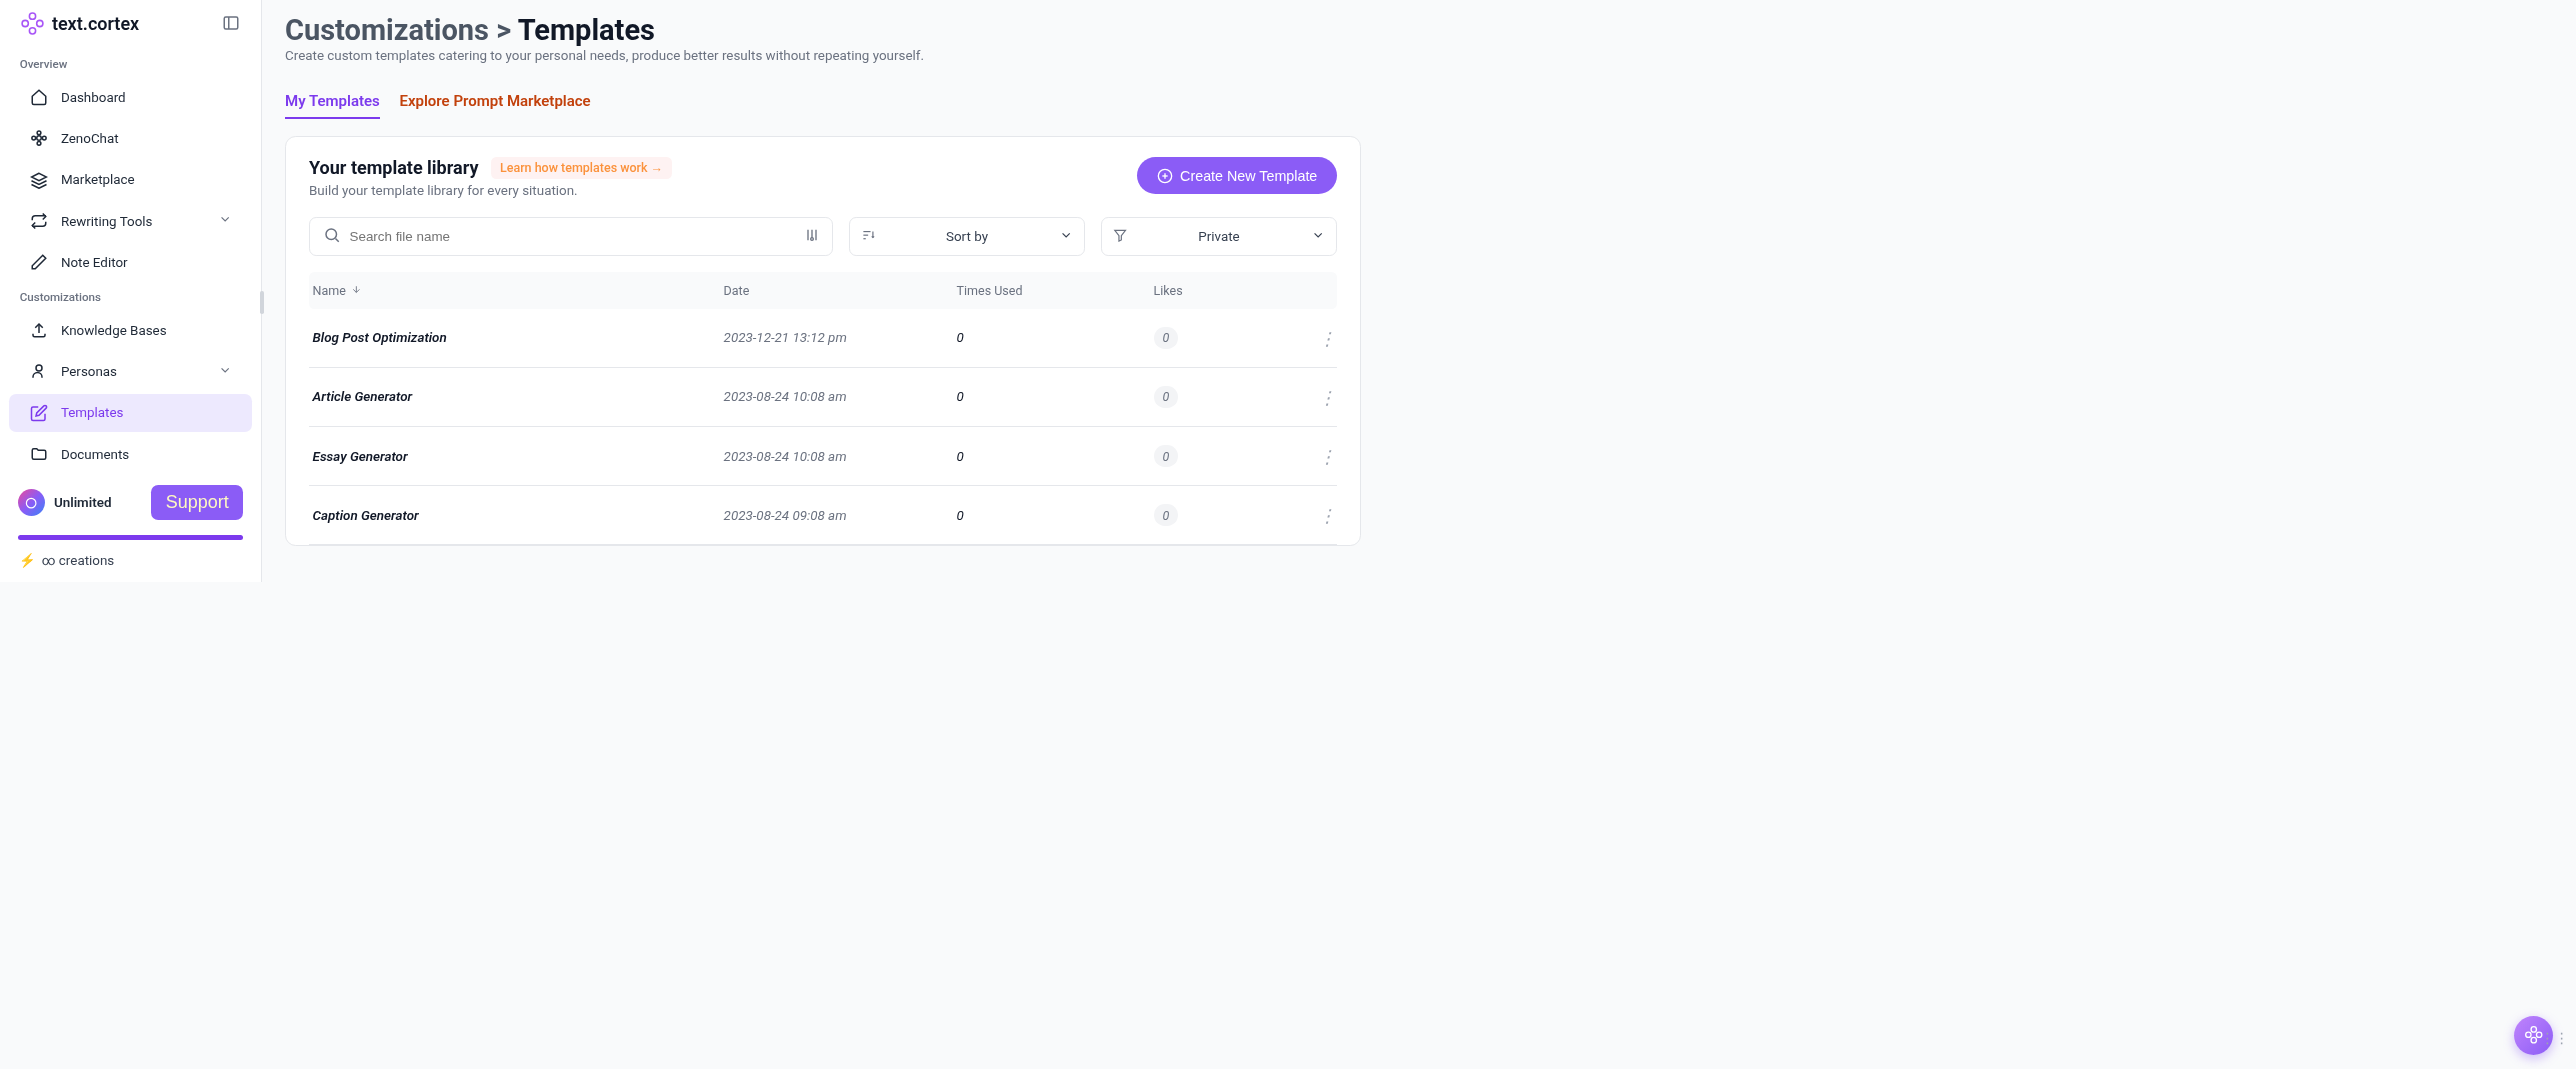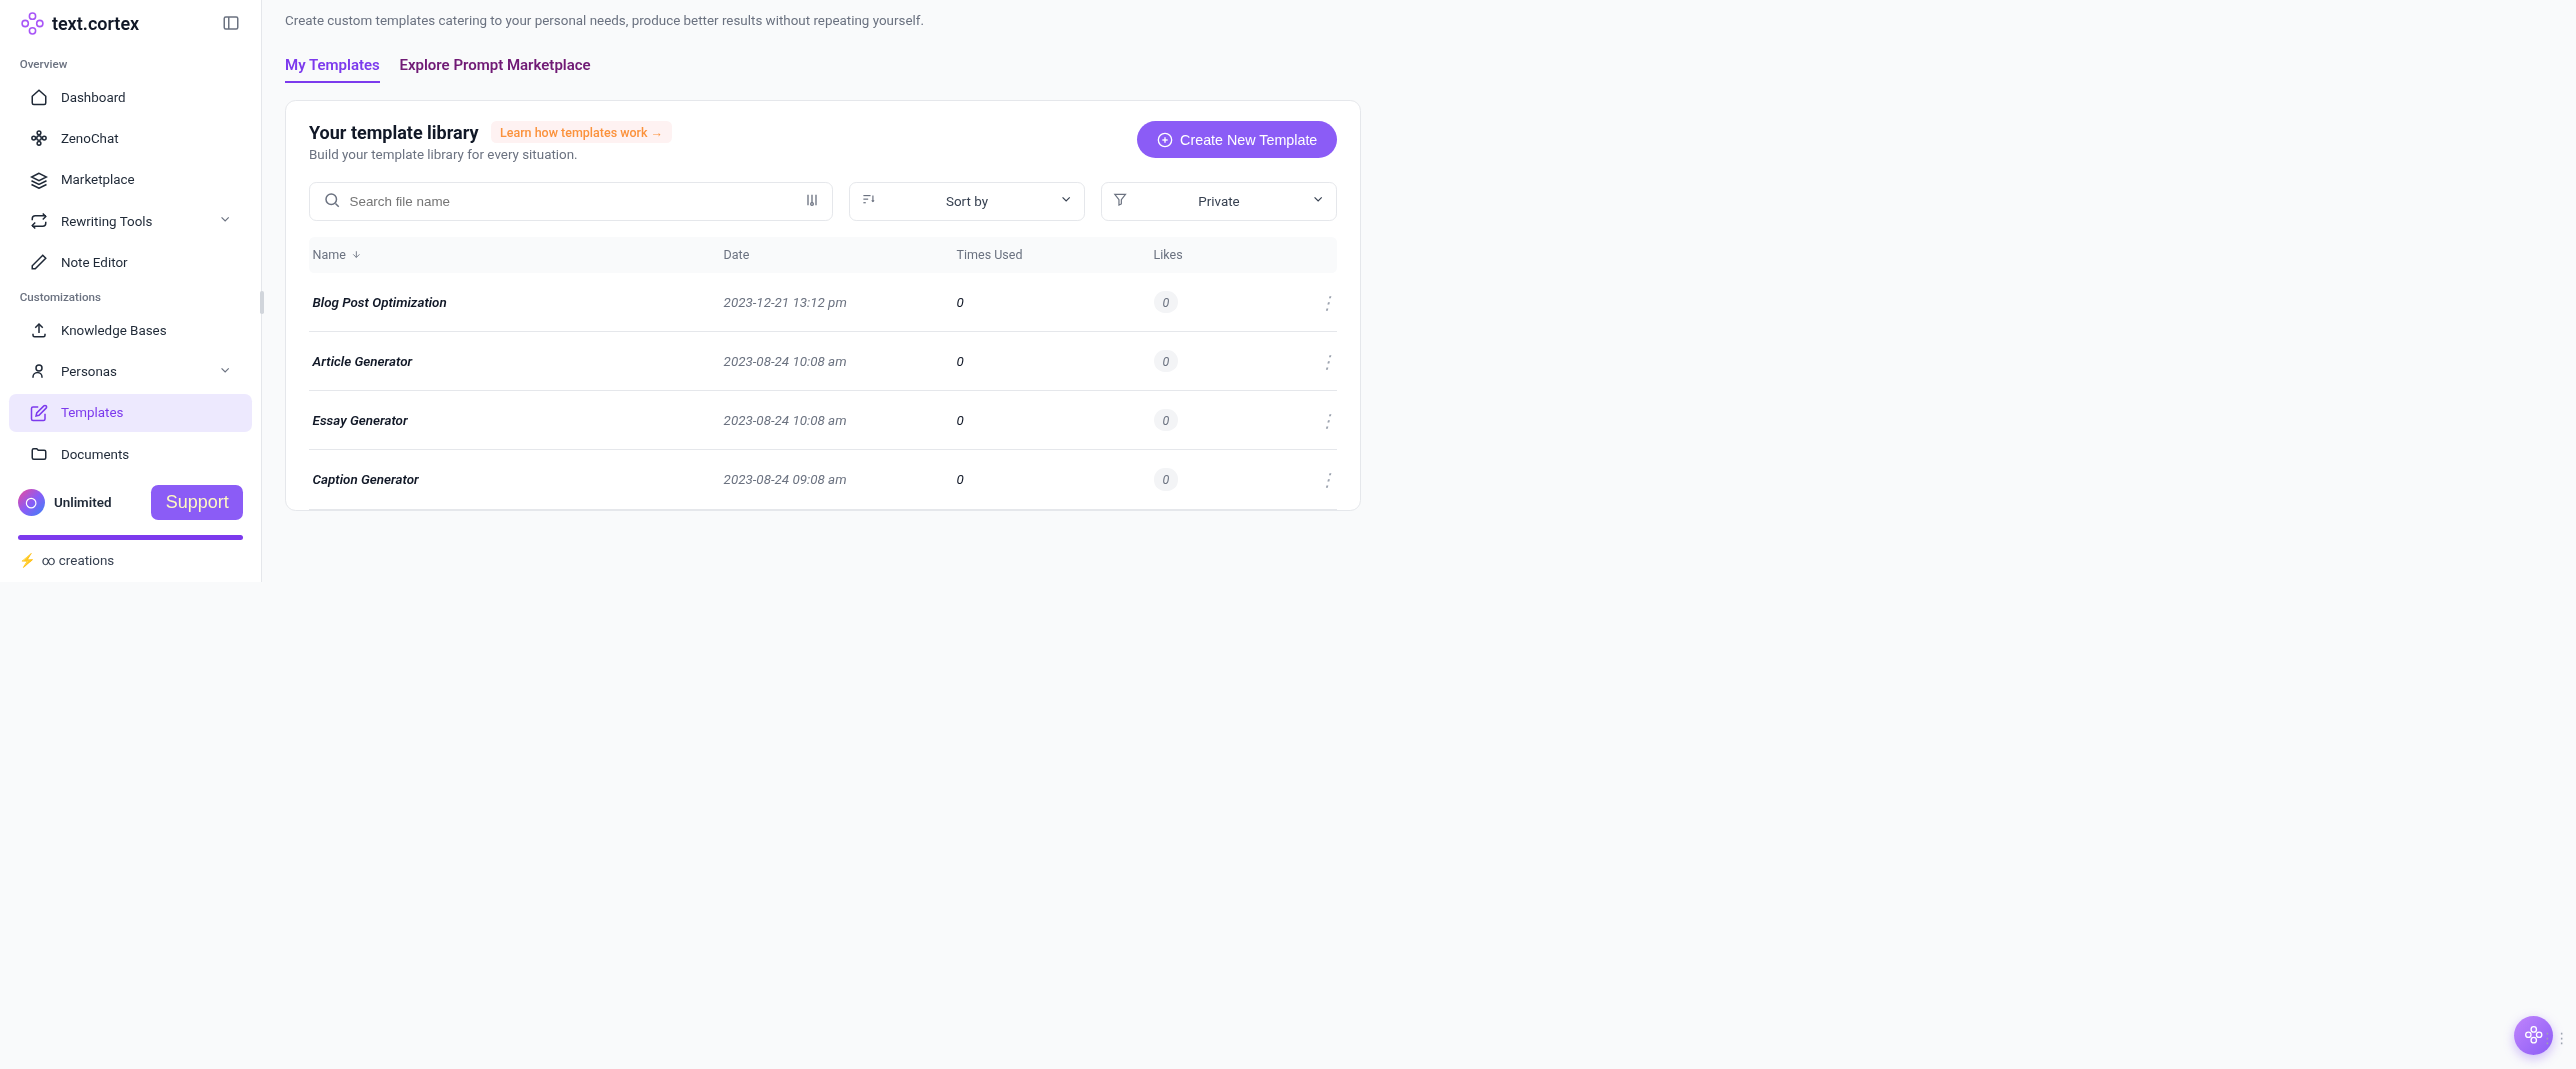--- a/index.html
+++ b/index.html
@@ -23,21 +23,21 @@
 .support-btn { background: #8b5cf6; color: #fef9c3; border: none; padding: 7.2px 14.3px; border-radius: 7.2px; font-size: 18px; font-weight: 400; cursor: pointer; }
 .progress-bar { height: 5.4px; background: #7c3aed; border-radius: 2.7px; margin: 7.2px 7.2px 9px 7.2px; }
 .creations-row { display: flex; align-items: center; gap: 5.4px; padding: 3.6px 9px; color: #374151; font-size: 13.4px; }
 
 
 .main { flex: 1; padding: 12.5px 23px 0 23px; overflow: hidden; display: flex; flex-direction: column; }
 .breadcrumb-title { font-size: 29px; font-weight: 700; color: #4b5563; margin-bottom: 1.8px; }
 .breadcrumb-title .current { color: #111827; }
 .subtitle { font-size: 13.4px; color: #6b7280; margin-bottom: 21.5px; }
 .tabs { display: flex; gap: 19.7px; border-bottom: 0.9px solid transparent; margin-bottom: 16px; }
-.tab { font-size: 15px; font-weight: 600; padding: 7.2px 0; cursor: pointer; color: #701a75; border-bottom: 2.7px solid transparent; }
+.tab { font-size: 15px; font-weight: 600; padding: 7.2px 0; cursor: pointer; color: #c2410c; border-bottom: 2.7px solid transparent; }
 .tab.active { color: #7c3aed; border-bottom-color: #7c3aed; }
 
 .card { background: #fff; border: 0.9px solid #e5e7eb; border-radius: 10.7px; padding: 19.7px 23px 0 23px; }
 .card-header { display: flex; align-items: flex-start; justify-content: space-between; margin-bottom: 19.7px; }
 .card-title-row { display: flex; align-items: center; gap: 12.5px; margin-bottom: 3.6px; }
 .card-title { font-size: 18px; font-weight: 700; color: #111827; }
 .learn-link { background: #fef2f2; color: #fb923c; padding: 3.6px 9px; border-radius: 5.4px; font-size: 12.5px; font-weight: 500; cursor: pointer; }
 .card-sub { font-size: 13.4px; color: #6b7280; }
 .create-btn { background: #8b5cf6; color: #fff; border: none; padding: 10.7px 19.7px; border-radius: 19.7px; font-size: 14.3px; font-weight: 500; cursor: pointer; display: flex; align-items: center; gap: 7.2px; }
 
@@ -203,20 +203,24 @@
     <div class="progress-bar"></div>
     <div class="creations-row">
       <span>⚡</span>
       <span>∞ creations</span>
     </div>
   </div>
   <div class="resize-handle"></div>
 </aside>
 
 <main class="main">
+  <h1 class="breadcrumb-title">
+    <span>Customizations &gt;</span>
+    <span class="current">Templates</span>
+  </h1>
   <p class="subtitle">Create custom templates catering to your personal needs, produce better results without repeating yourself.</p>
 
   <div class="tabs">
     <div class="tab active">My Templates</div>
     <div class="tab">Explore Prompt Marketplace</div>
   </div>
 
   <div class="card">
     <div class="card-header">
       <div>

